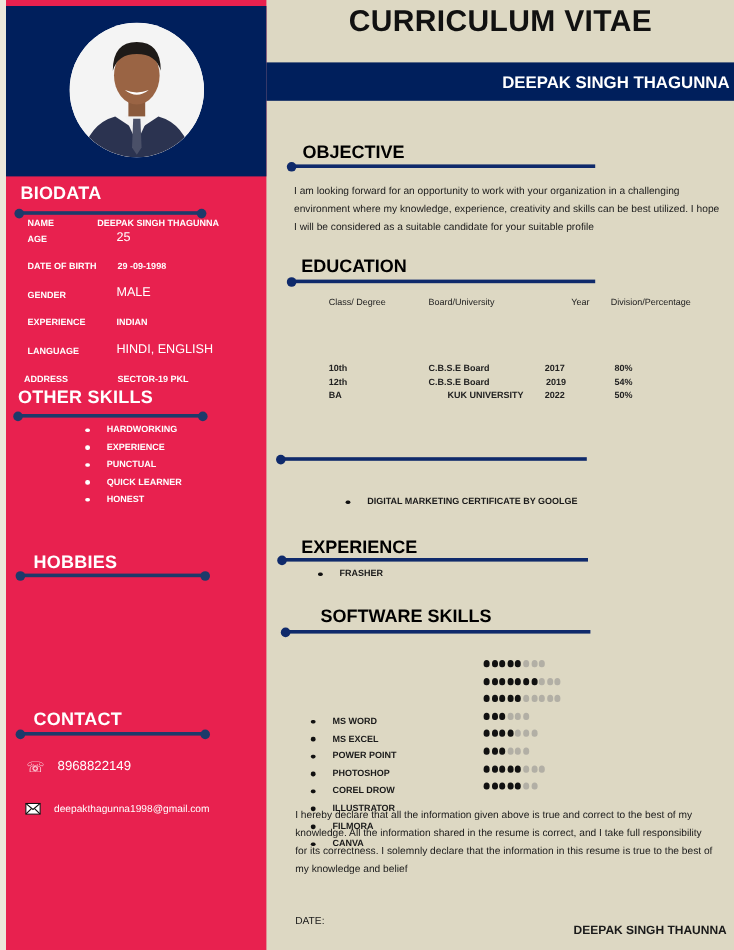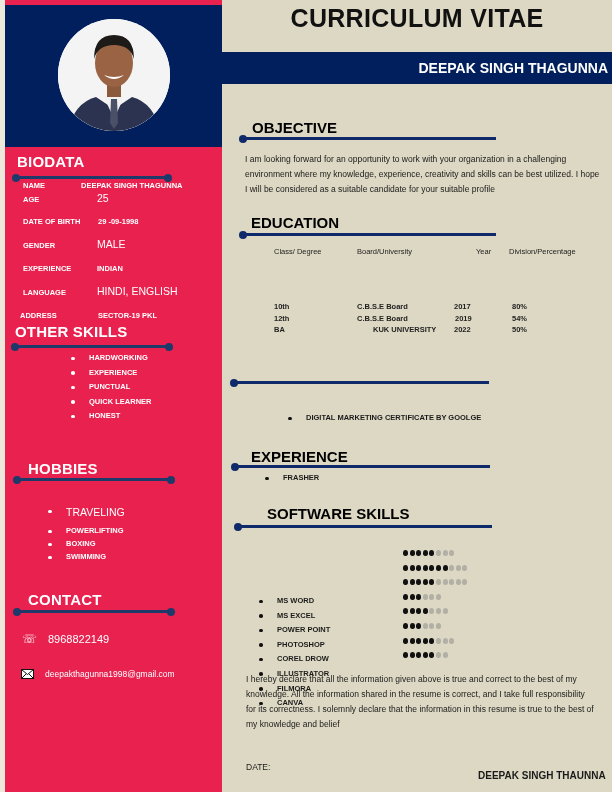--- a/index.html
+++ b/index.html
@@ -104,26 +104,20 @@
     <ul class="side-list" style="left:84px; top:351px;">
       <li>HARDWORKING</li>
       <li>EXPERIENCE</li>
       <li>PUNCTUAL</li>
       <li>QUICK LEARNER</li>
       <li>HONEST</li>
     </ul>
 
     <div class="side-title" style="left:23px; top:460px;">HOBBIES</div>
     <div class="rule" style="left:11px; top:478px; width:156px;"></div>
-    <ul class="side-list" style="left:61px; top:504px;">
-      <li style="font-weight:normal; font-size:10.5px; height:20px; line-height:16px;">TRAVELING</li>
-      <li style="height:13px; line-height:13px;">POWERLIFTING</li>
-      <li style="height:13px; line-height:13px;">BOXING</li>
-      <li style="height:13px; line-height:13px;">SWIMMING</li>
-    </ul>
 
     <div class="side-title" style="left:23px; top:591px;">CONTACT</div>
     <div class="rule" style="left:11px; top:610px; width:156px;"></div>
 
     <div class="contact-row" style="left:17px; top:632px;">
       <span style="font-size:12px; color:#fff; width:26px;">☏</span>
       <span style="font-size:11px;">8968822149</span>
     </div>
     <div class="contact-row" style="left:16px; top:669px;">
       <span style="width:24px; display:inline-flex;">

